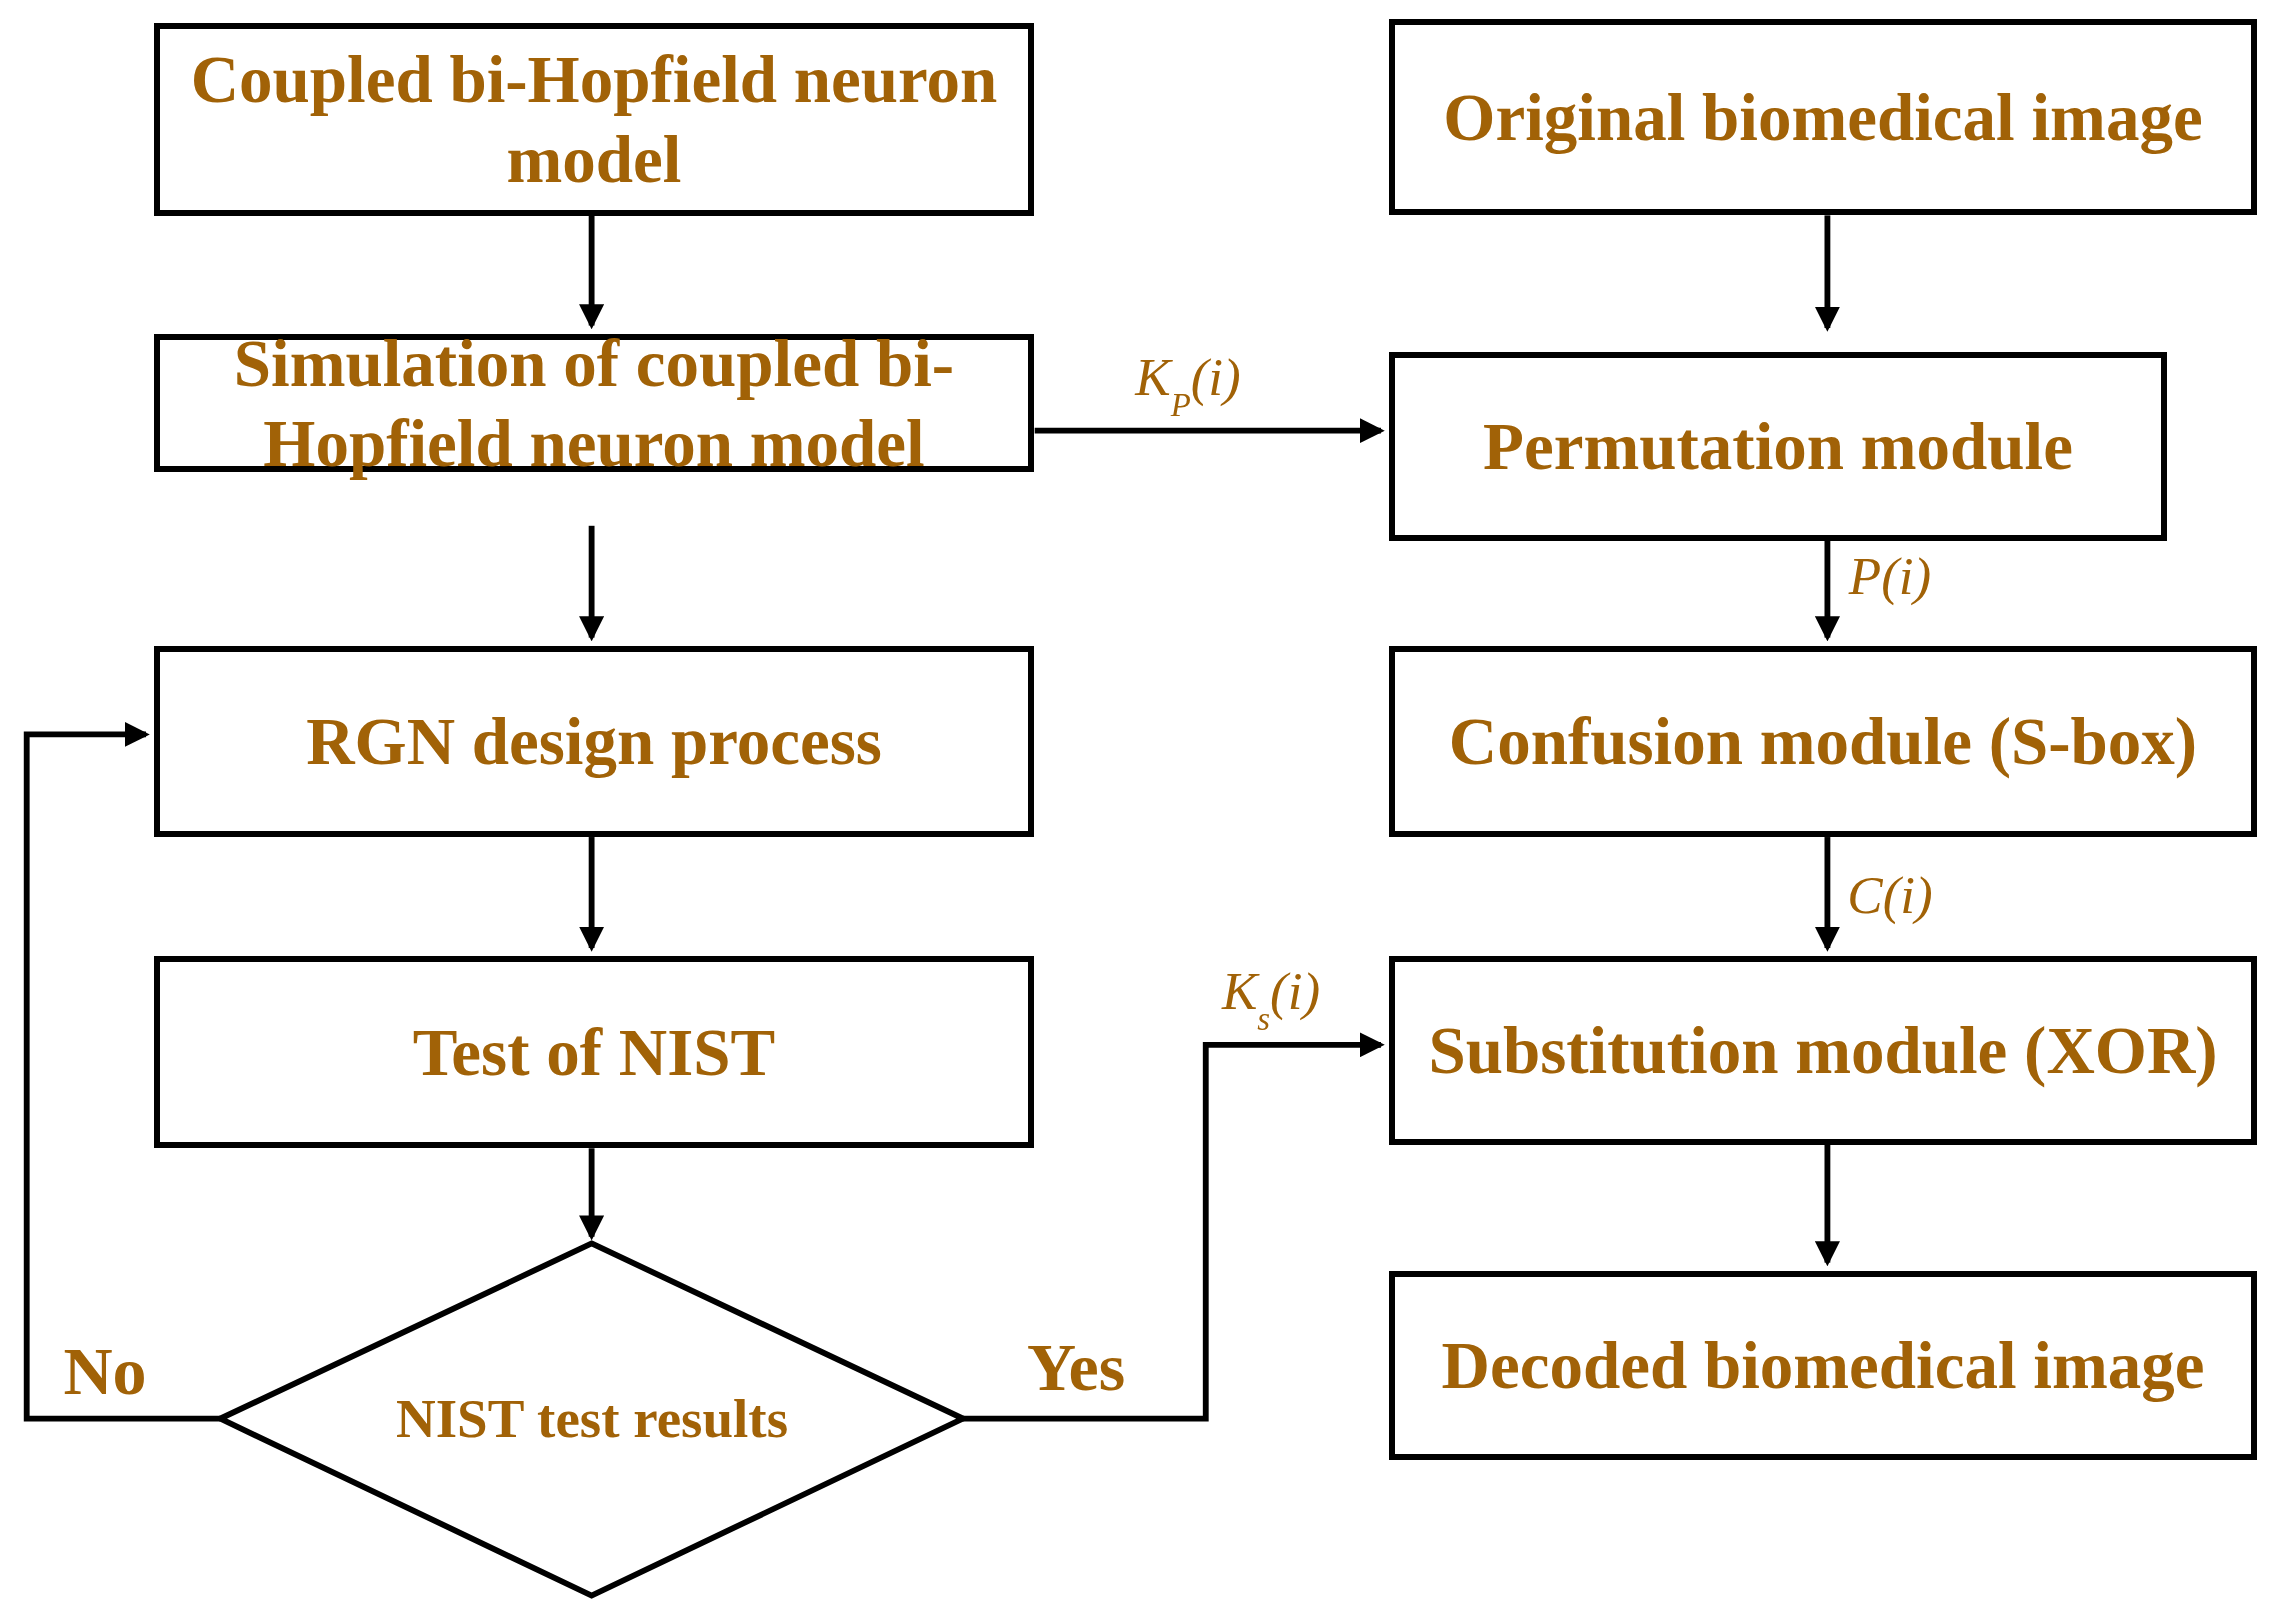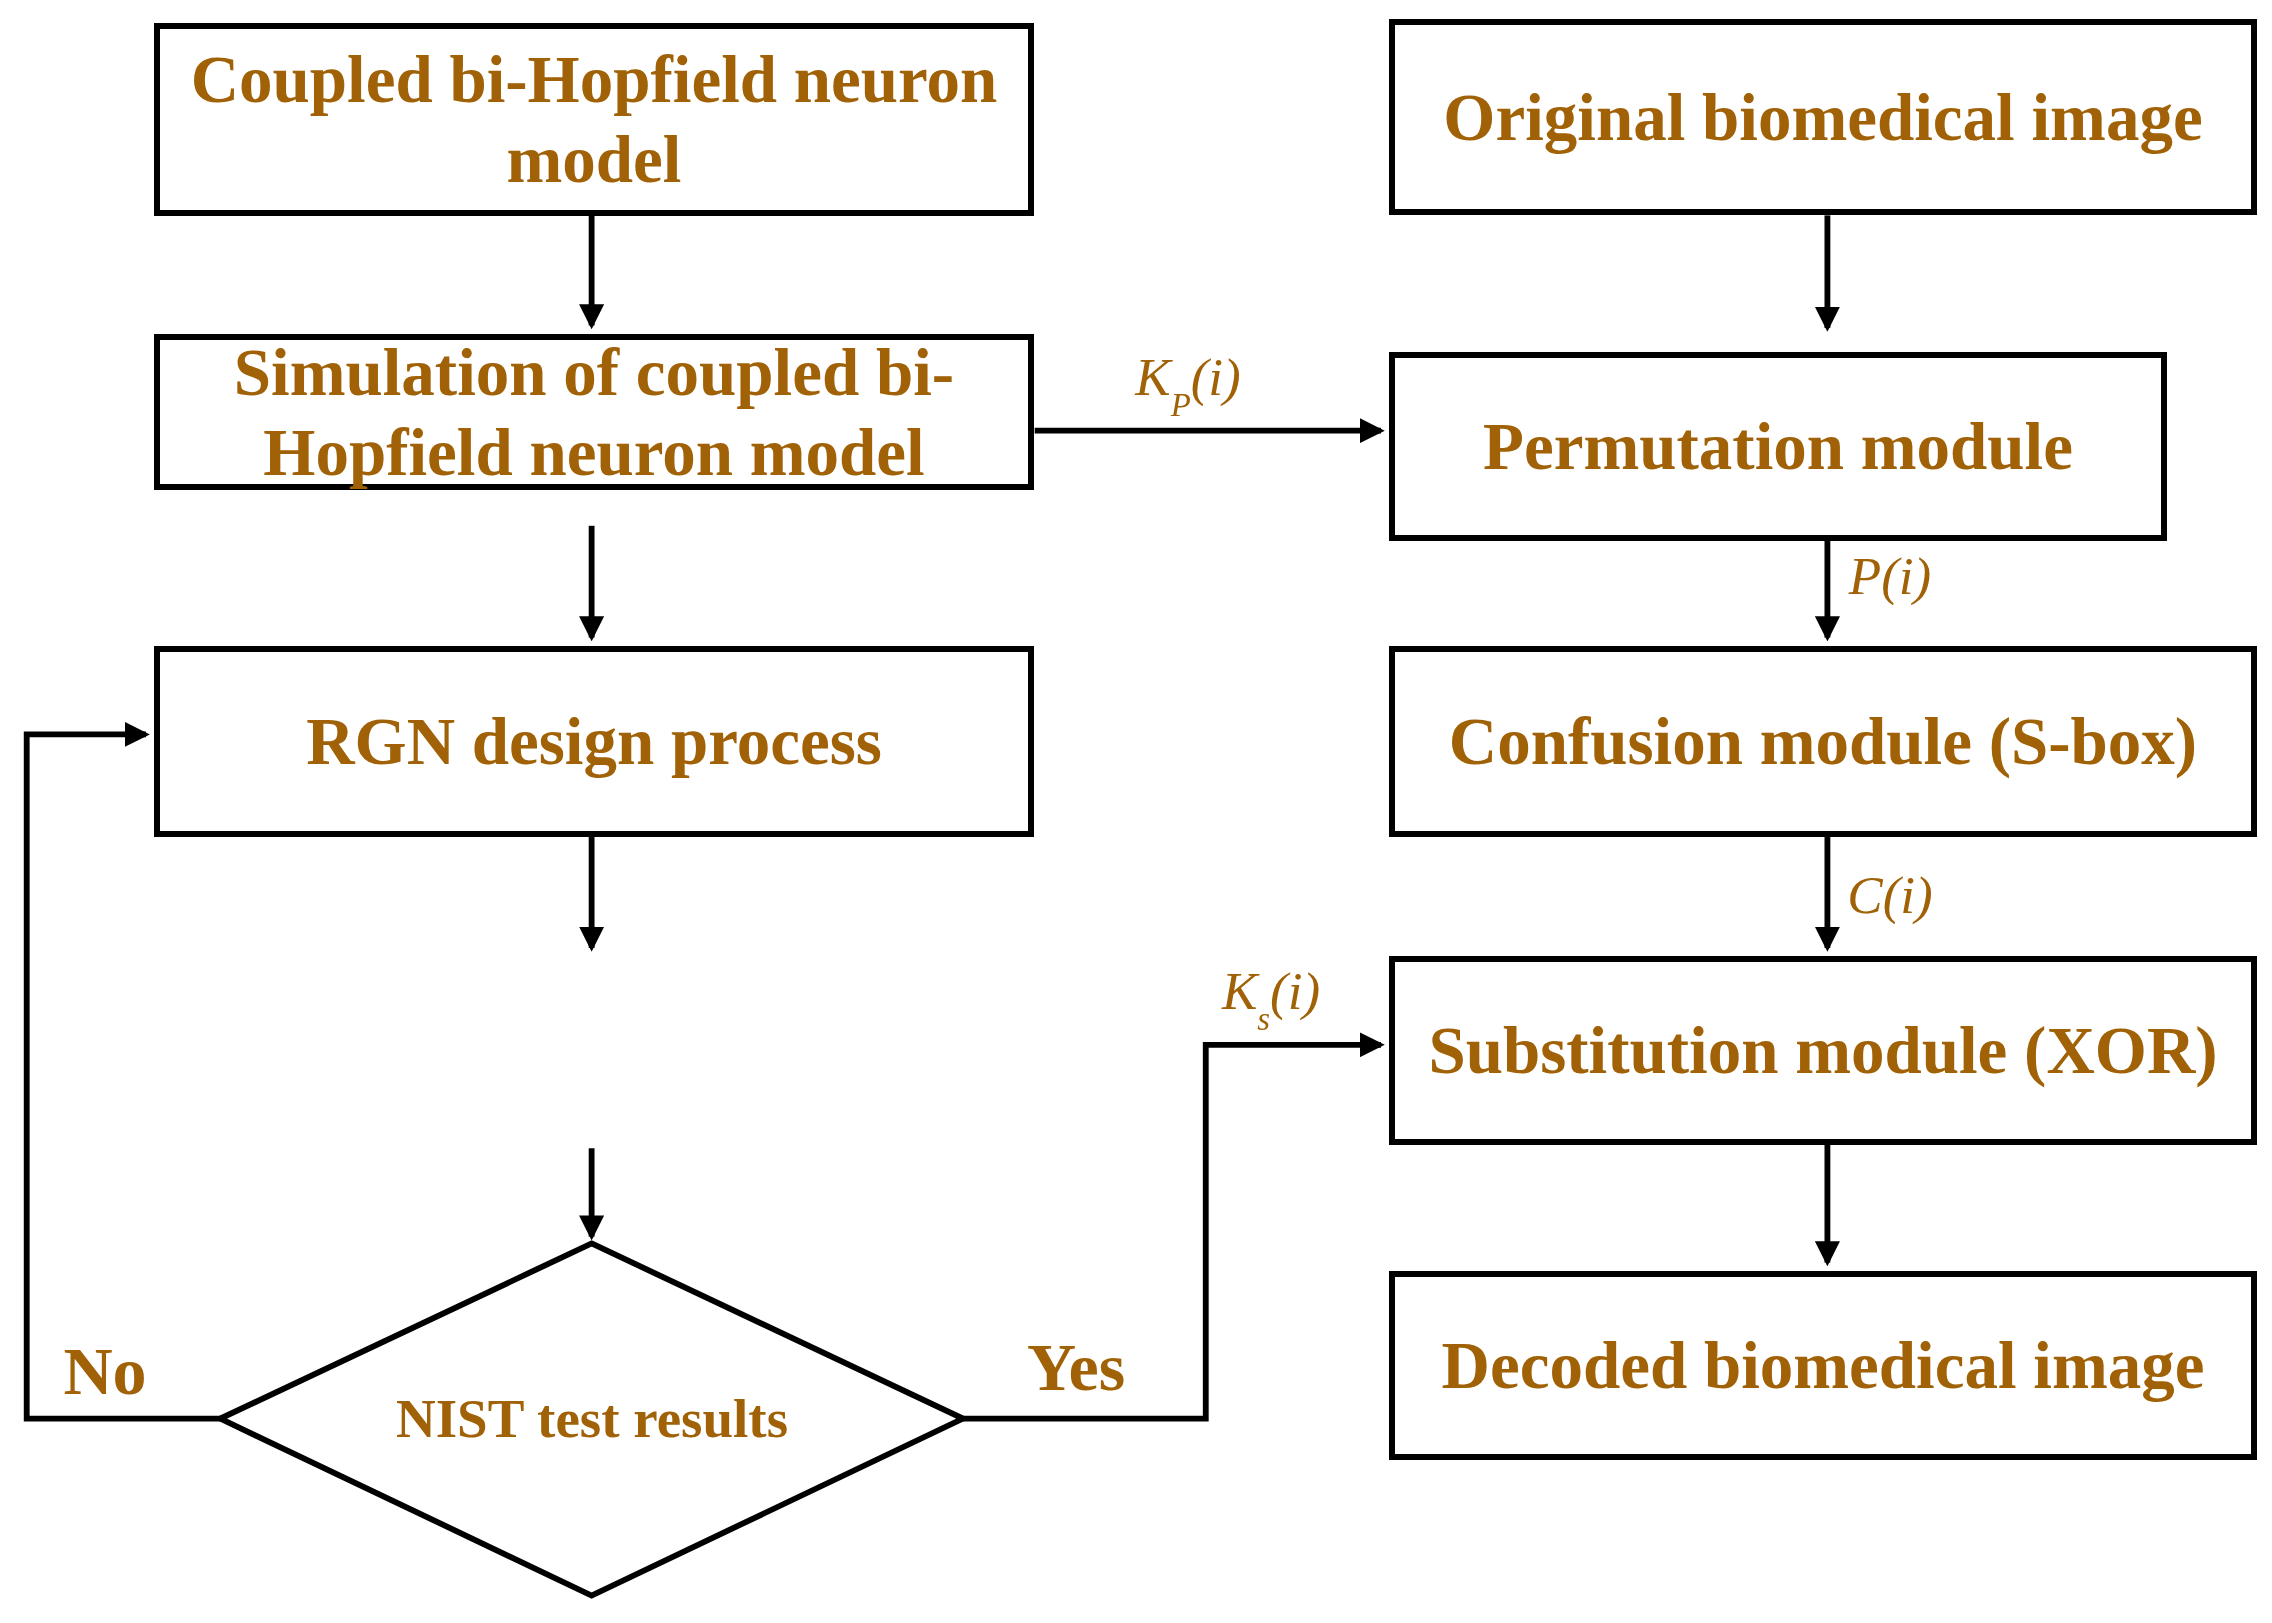--- a/index.html
+++ b/index.html
@@ -33,21 +33,21 @@
     justify-content: center;
     text-align: center;
     font-weight: bold;
     font-size: 67px;
     line-height: 1.2;
     white-space: pre-line;
   }
   .node-label { pointer-events: none; }
   
   .b-coupled      { left: 154px;  top: 22.5px;   width: 880px; height: 193px; }
-  .b-simulation   { left: 154px;  top: 334px;  width: 880px; height: 156px; }
+  .b-simulation   { left: 154px;  top: 334px;  width: 880px; height: 138px; }
   .b-rgn          { left: 154px;  top: 646px;  width: 880px; height: 191px; }
   .b-testnist     { left: 154px;  top: 956px; width: 880px; height: 192px; }
   
   .b-original     { left: 1389px; top: 19px;   width: 868px; height: 196px; }
   .b-permutation  { left: 1389px; top: 352px;  width: 778px; height: 189px; }
   .b-confusion    { left: 1389px; top: 646px;  width: 868px; height: 191px; }
   .b-substitution { left: 1389px; top: 956px; width: 868px; height: 189px; }
   .b-decoded      { left: 1389px; top: 1271px; width: 868px; height: 189px; }
 
   .diamond-label {
@@ -123,20 +123,23 @@
     <span class="node-label">Coupled bi-Hopfield neuron
 model</span>
   </div>
   <div class="node b-simulation">
     <span class="node-label">Simulation of coupled bi-
 Hopfield neuron model</span>
   </div>
   <div class="node b-rgn">
     <span class="node-label">RGN design process</span>
   </div>
+  <div class="node b-testnist">
+    <span class="node-label">Test of NIST</span>
+  </div>
 
   <div class="node b-original">
     <span class="node-label">Original biomedical image</span>
   </div>
   <div class="node b-permutation">
     <span class="node-label">Permutation module</span>
   </div>
   <div class="node b-confusion">
     <span class="node-label">Confusion module (S-box)</span>
   </div>

